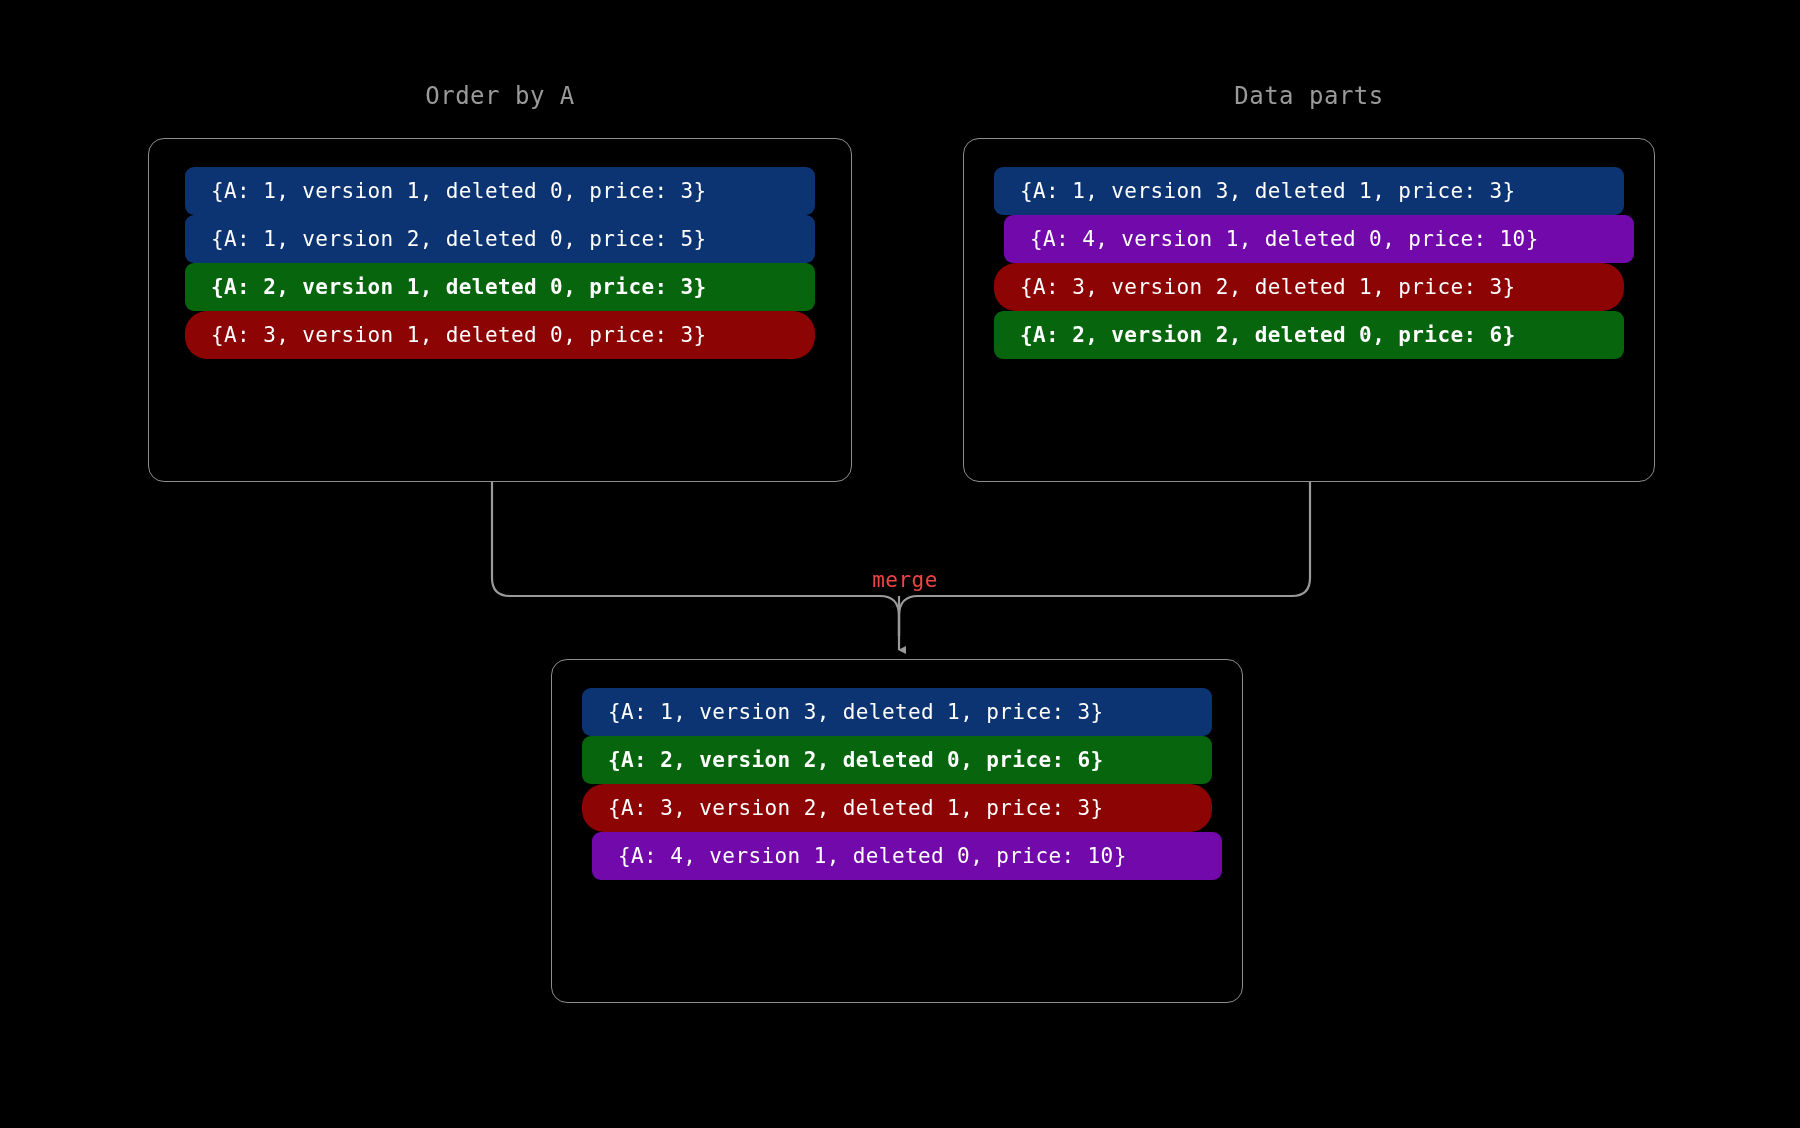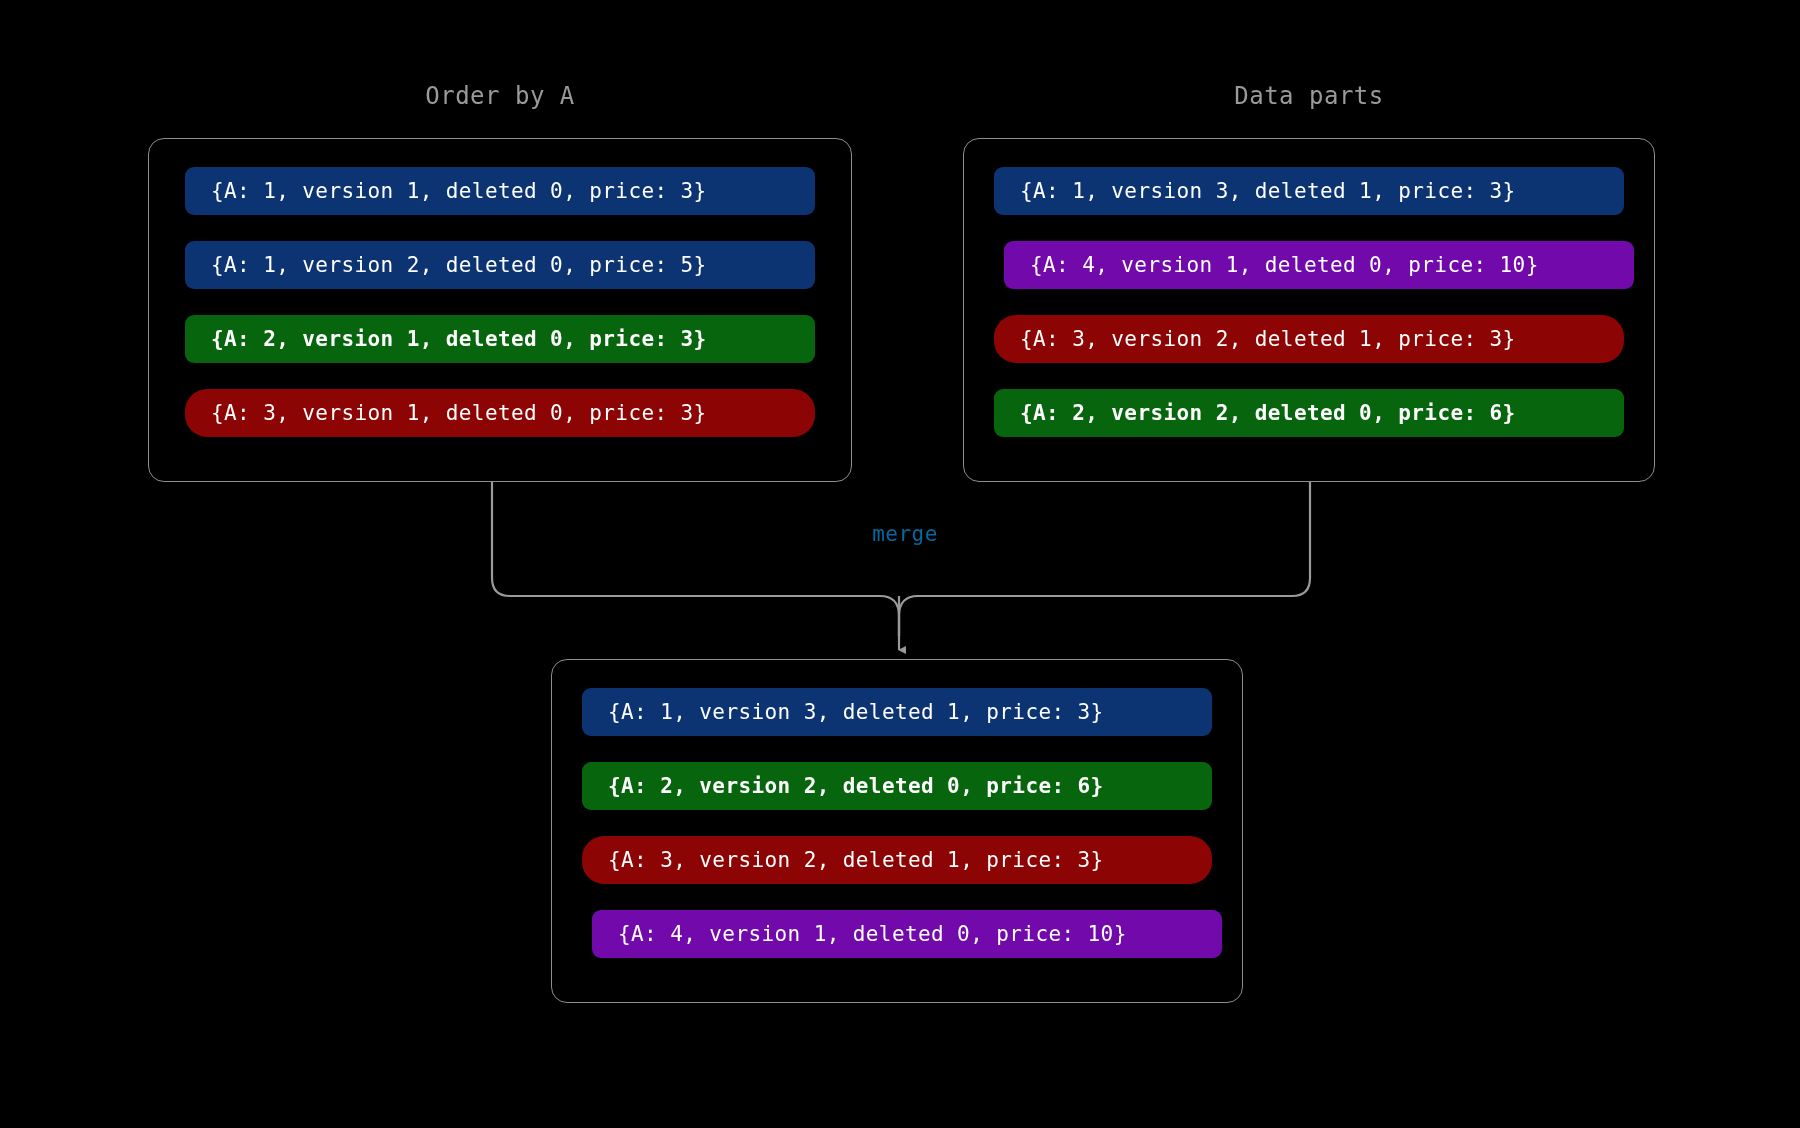--- a/index.html
+++ b/index.html
@@ -55,21 +55,20 @@
   #panel-merged { left: 551px;  top: 659px; width: 692px;  height: 344px; }
 
   .rows {
     position: absolute;
     left: 0;
     right: 0;
     top: 28px;
     display: flex;
     flex-direction: column;
     align-items: center;
-    gap: 26px;
   }
 
   
   .record {
     height: 48px;
     border-radius: 9px;
     display: flex;
     align-items: center;
     box-sizing: border-box;
     padding: 0 26px;
@@ -85,24 +84,24 @@
 
   .c-blue   { background: #0d3472; }
   .c-green  { background: #07660d; font-weight: bold; }
   .c-red    { background: #8c0404; border-radius: 22px; }
   .c-purple { background: #7209ab; margin-left: 20px; }
 
   
   #merge-label {
     position: absolute;
     left: 855px;
-    top: 522px;
+    top: 568px;
     width: 100px;
     text-align: center;
-    color: #0369a1;
+    color: #ef4444;
     font-size: 21px;
     letter-spacing: 0.5px;
     white-space: nowrap;
     font-family: "DejaVu Sans Mono", "Liberation Mono", monospace;
   }
 </style>
 </head>
 <body>
 
 <div id="stage">

